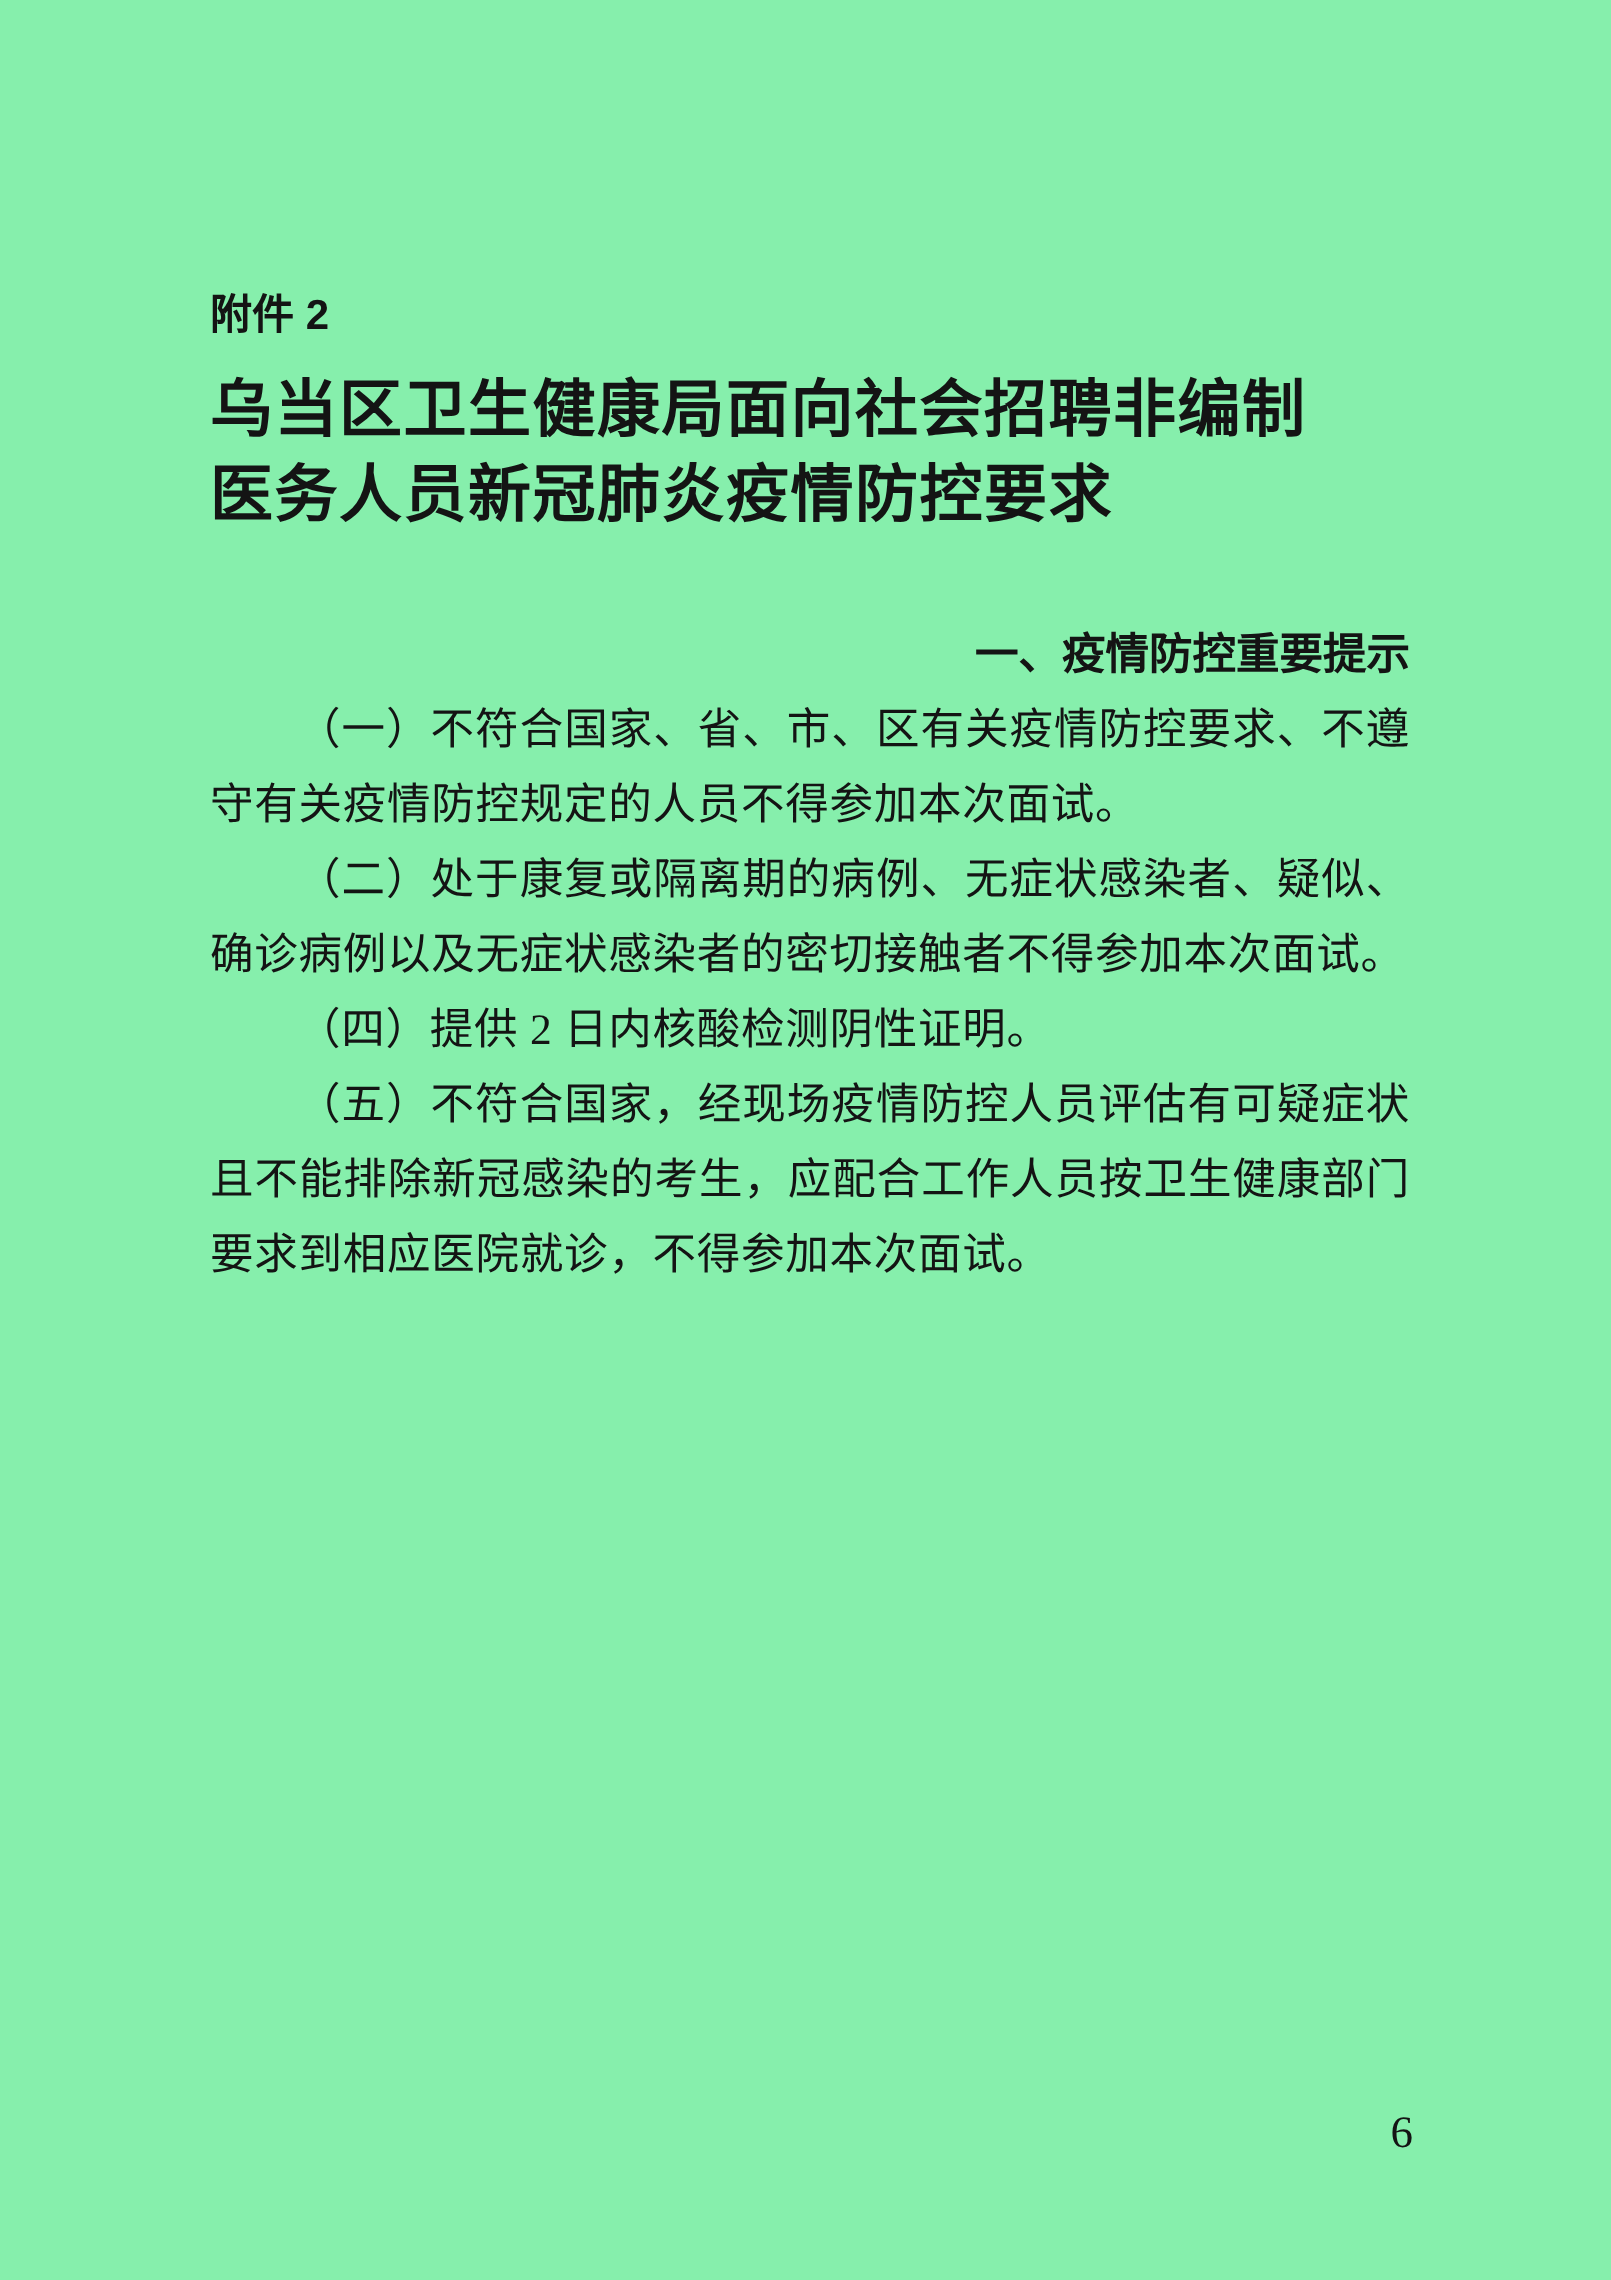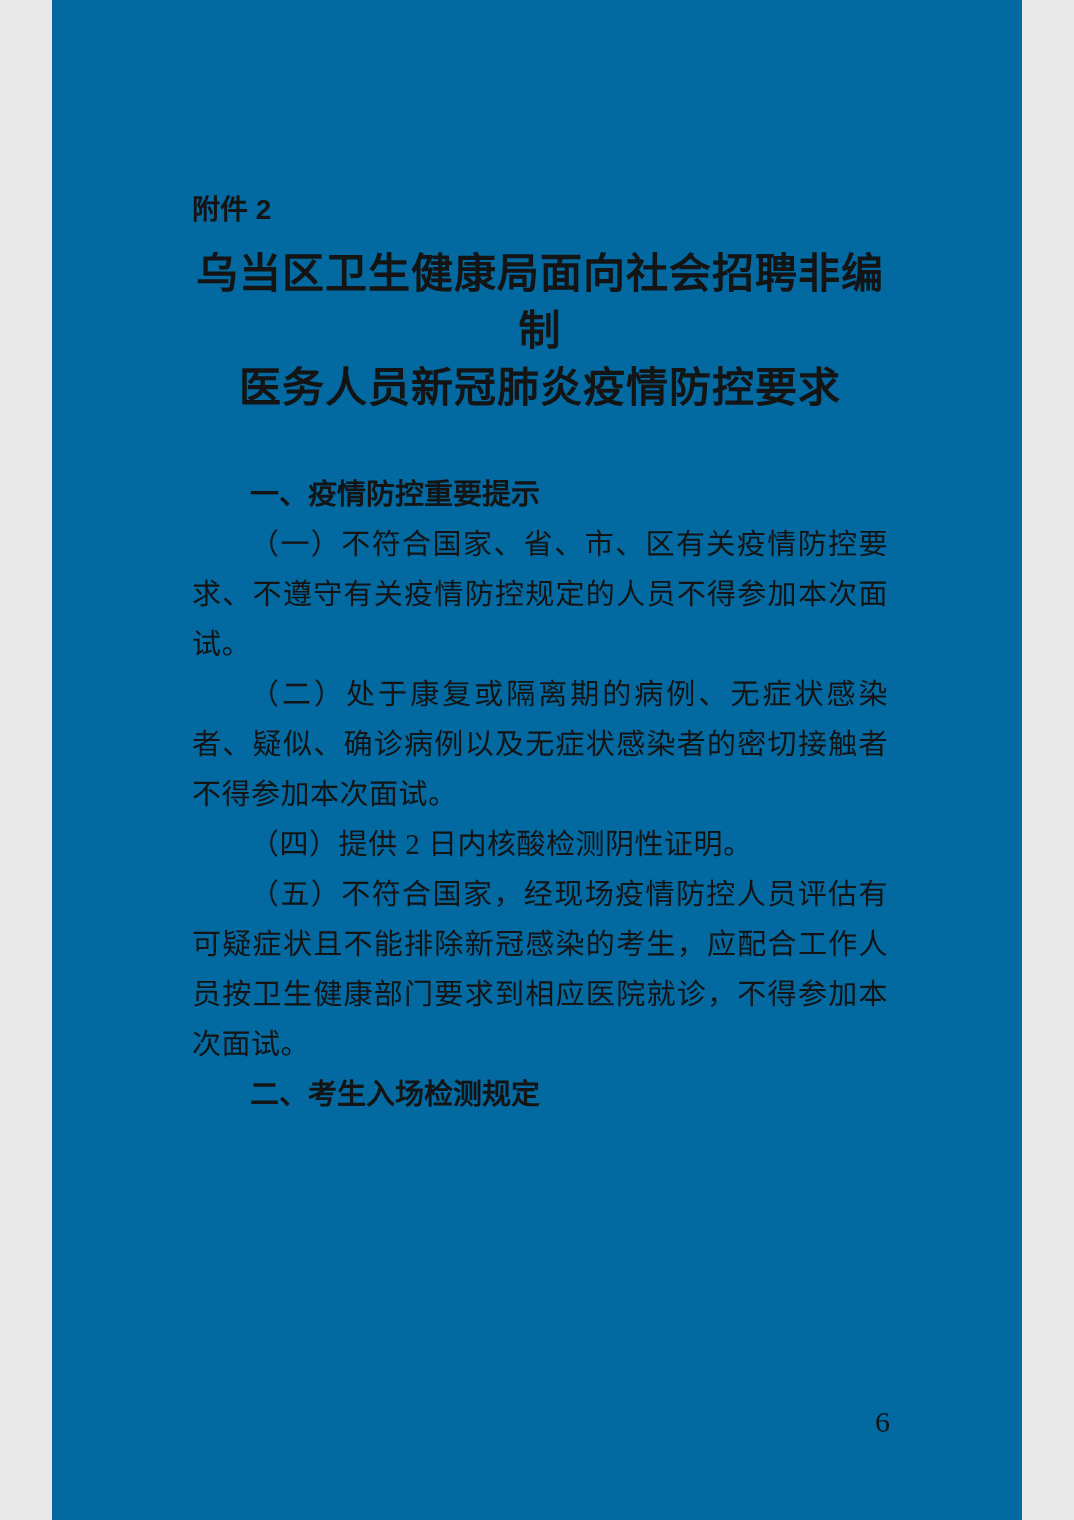--- a/index.html
+++ b/index.html
@@ -2,56 +2,56 @@
 <html lang="zh-CN"><head>
 <meta charset="utf-8">
 <style>
   html, body {
     margin: 0;
     padding: 0;
     background: #e8e8e8;
   }
   .page {
     position: relative;
-    width: 970px;
+    width: 1074px;
     height: 1520px;
     margin: 0 auto;
-    background: #0369a1;
+    background: #86efac;
     color: #141414;
     font-family: "Liberation Serif", "DejaVu Serif", serif;
     overflow: hidden;
     box-sizing: border-box;
     padding: 190px 134px 0 140px;
   }
   .attachment-label {
     font-family: "Liberation Sans", "DejaVu Sans", sans-serif;
     font-weight: 600;
     font-size: 28px;
     line-height: 40px;
     text-align: left;
   }
   .doc-title {
     margin: 16px 0 0 0;
     font-weight: bold;
     font-size: 42px;
     line-height: 57px;
-    text-align: center;
     letter-spacing: 1px;
   }
   .doc-title .title-line {
     display: block;
   }
   .doc-section h2 {
     margin: 0;
     padding: 0;
     font-family: "Liberation Sans", "DejaVu Sans", sans-serif;
     font-weight: bold;
     font-size: 29px;
     line-height: 50px;
     text-indent: 2em;
+    text-align: right;
   }
   .doc-section.first h2 {
     margin-top: 52px;
   }
   .doc-section p {
     margin: 0;
     padding: 0;
     font-size: 29px;
     line-height: 50px;
     text-indent: 2em;
@@ -82,18 +82,17 @@
 
   <section class="doc-section first">
     <h2>一、疫情防控重要提示</h2>
     <p>（一）不符合国家、省、市、区有关疫情防控要求、不遵守有关疫情防控规定的人员不得参加本次面试。</p>
     <p>（二）处于康复或隔离期的病例、无症状感染者、疑似、确诊病例以及无症状感染者的密切接触者不得参加本次面试。</p>
     <p>（四）提供 2 日内核酸检测阴性证明。</p>
     <p>（五）不符合国家，经现场疫情防控人员评估有可疑症状且不能排除新冠感染的考生，应配合工作人员按卫生健康部门要求到相应医院就诊，不得参加本次面试。</p>
   </section>
 
   <section class="doc-section">
-    <h2>二、考生入场检测规定</h2>
   </section>
 
   <div class="page-number">6</div>
 
 </div>
 
 </body></html>

